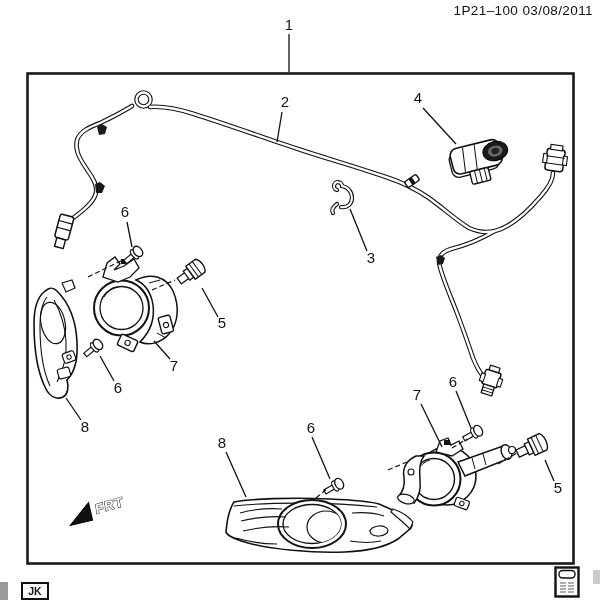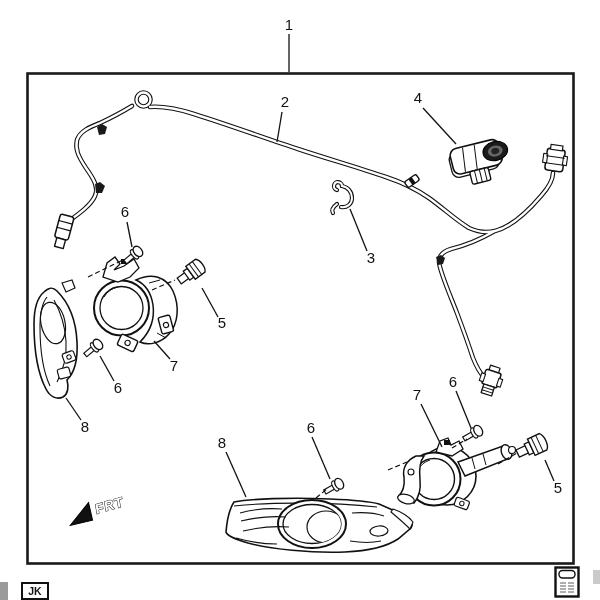--- a/index.html
+++ b/index.html
@@ -13,20 +13,21 @@
   .edge-chip-right{position:absolute;right:0;top:570px;width:7px;height:14px;background:#cacaca;}
   svg{position:absolute;left:0;top:0;}
   svg text{font-family:"Liberation Sans", sans-serif;}
   .callout{font-size:15px;fill:#111;}
 </style>
 </head>
 <body>
 
 <div class="page">
 
+  <div class="doc-ref">1P21–100 03/08/2011</div>
 
   <svg width="600" height="600" viewBox="0 0 600 600">
 
     <rect x="27.5" y="73.5" width="546" height="490" fill="none" stroke="#1a1a1a" stroke-width="2.6"></rect>
 
     <g fill="none" stroke-linecap="round" stroke-linejoin="round">
       <g stroke="#111" stroke-width="4.6">
         <path d="M 69 221 C 80 213, 91 205, 95 196 C 99 187, 93 178, 86 168 C 78 156, 75 149, 77 140 C 80 131, 90 127, 100 123 C 111 118, 122 112, 132 106"></path>
         <circle cx="143.5" cy="99.5" r="7"></circle>
         <path d="M 150 107 C 163 106, 178 109, 194 114 C 235 127, 270 140, 298 149 C 328 159, 357 167, 386 177 C 401 182, 416 189, 429 198 C 443 208, 457 221, 469 228 C 478 232, 487 233, 495 231 C 511 227, 529 210, 541 196 C 549 187, 553 179, 553 173"></path>

